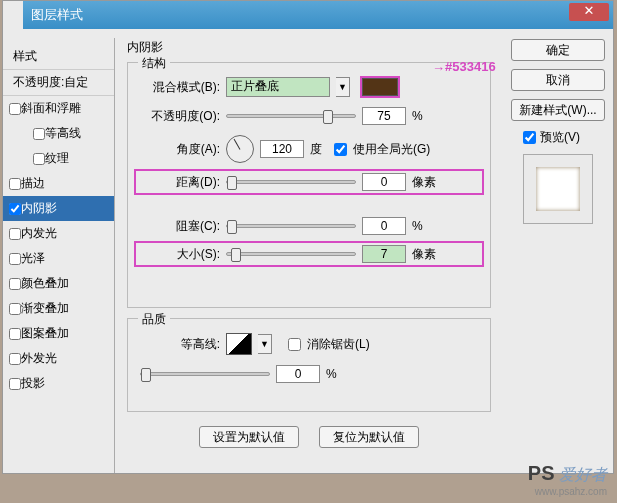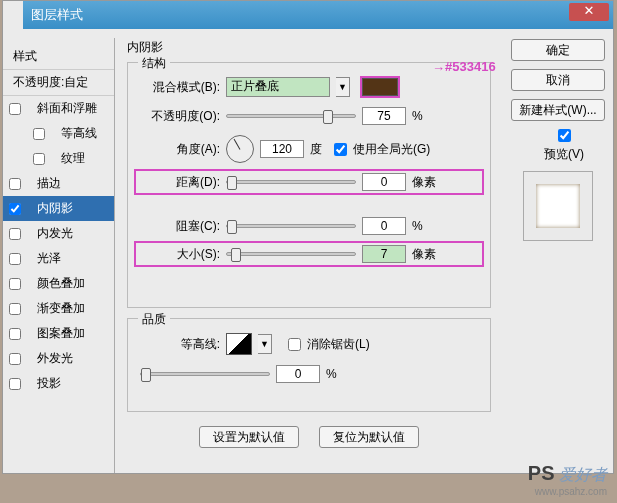--- a/index.html
+++ b/index.html
@@ -4,21 +4,21 @@
 <style>
 * { box-sizing: border-box; margin: 0; padding: 0; font-family: "Microsoft YaHei", sans-serif; }
 body { background: #b0a090; width: 617px; height: 503px; position: relative; }
 .window { position: absolute; top: 0; left: 2px; width: 612px; height: 474px; background: #ebebeb; border: 1px solid #999; }
 .titlebar { height: 28px; background: linear-gradient(#5aa6d6, #398fc7); display: flex; align-items: center; padding: 0 8px; color: #fff; font-size: 13px; margin-left: 20px; }
 .titlebar .spacer { flex: 1; }
 .close-btn { width: 40px; height: 18px; background: #c75050; color: #fff; text-align: center; line-height: 16px; font-size: 13px; border-radius: 2px; margin-right: -4px; margin-top: -6px; }
 .body { display: flex; height: calc(100% - 28px); }
 .sidebar { width: 112px; border-right: 1px solid #aaa; padding-top: 6px; background: #ebebeb; margin-top: 9px; }
 .sidebar-header { padding: 4px 10px; font-size: 12px; background: #ebebeb; border-bottom: 1px solid #ccc; }
-.sidebar-item { display: flex; align-items: center; padding: 4px 6px; font-size: 12px; cursor: pointer; gap: 16px; }
+.sidebar-item { display: flex; align-items: center; padding: 4px 6px; font-size: 12px; cursor: pointer; gap: 0; }
 .sidebar-item.selected { background: #2f6fb0; color: #fff; }
 .sidebar-item input[type=checkbox] { width: 12px; height: 12px; }
 .sidebar-item.indent { padding-left: 30px; }
 .main { flex: 1; padding: 10px 12px; font-size: 12px; position: relative; }
 .section-title { font-size: 12px; margin-bottom: 6px; }
 .fieldset { border: 1px solid #bbb; padding: 14px 12px 18px; margin-bottom: 10px; position: relative; }
 .fieldset > .legend { position: absolute; top: -8px; left: 10px; background: #ebebeb; padding: 0 4px; font-size: 12px; }
 .row { display: flex; align-items: center; margin-bottom: 10px; gap: 6px; }
 .row .lbl { width: 80px; text-align: right; font-size: 12px; }
 .select { width: 104px; height: 20px; background: #c1e5c1; border: 1px solid #888; display: flex; align-items: flex-start; padding: 0 4px; font-size: 12px; }
@@ -28,21 +28,21 @@
 .slider .thumb { position: absolute; top: -5px; width: 10px; height: 14px; background: #eee; border: 1px solid #666; border-radius: 2px; }
 .num-input { width: 44px; height: 18px; border: 1px solid #888; background: #fff; text-align: center; font-size: 12px; line-height: 16px; }
 .num-input.hl { background: #c1e5c1; }
 .unit { font-size: 12px; }
 .angle-dial { width: 28px; height: 28px; border: 1px solid #666; border-radius: 50%; background: #eee; position: relative; }
 .angle-dial::after { content: ""; position: absolute; width: 12px; height: 1px; background: #333; top: 13px; left: 13px; transform-origin: left; transform: rotate(-120deg); }
 .hl-box { outline: 2px solid #d64ac2; padding: 2px 4px; margin: -2px -4px 24px; }
 .annot { position: absolute; color: #d64ac2; font-size: 13px; font-weight: bold; }
 .rightcol { width: 110px; padding: 10px 8px; }
 .btn { display: block; width: 94px; height: 22px; background: #f4f4f4; border: 1px solid #888; border-radius: 3px; font-size: 12px; text-align: center; line-height: 20px; margin-bottom: 8px; cursor: pointer; }
-.preview-chk { display: flex; align-items: center; gap: 4px; font-size: 12px; margin: 6px 0 8px 12px; flex-direction: column; }
+.preview-chk { display: flex; align-items: center; gap: 4px; font-size: 12px; margin: 6px 0 8px 12px; }
 .preview-box { width: 70px; height: 70px; background: #eaeaea; border: 1px solid #aaa; margin-left: 12px; display: flex; align-items: center; justify-content: center; }
 .preview-inner { width: 44px; height: 44px; background: #fff; box-shadow: inset 0 0 4px #99876a; }
 .curve-swatch { width: 26px; height: 22px; border: 1px solid #555; background: linear-gradient(135deg,#fff 0%,#fff 49%,#000 50%,#000 100%); }
 .btn-row { display: flex; gap: 20px; justify-content: center; margin-top: 14px; }
 .btn2 { width: 100px; height: 22px; background: #f4f4f4; border: 1px solid #888; border-radius: 3px; font-size: 12px; text-align: center; line-height: 20px; cursor: pointer; }
 .watermark { position: absolute; right: 10px; bottom: 6px; font-size: 16px; color: #7a9cc2; font-style: italic; }
 .watermark b { color: #404040; font-weight: bold; font-size: 20px; font-style: normal; }
 .watermark .url { font-size: 10px; color: #888; display: block; text-align: right; font-style: normal; }
 </style>
 </head>

